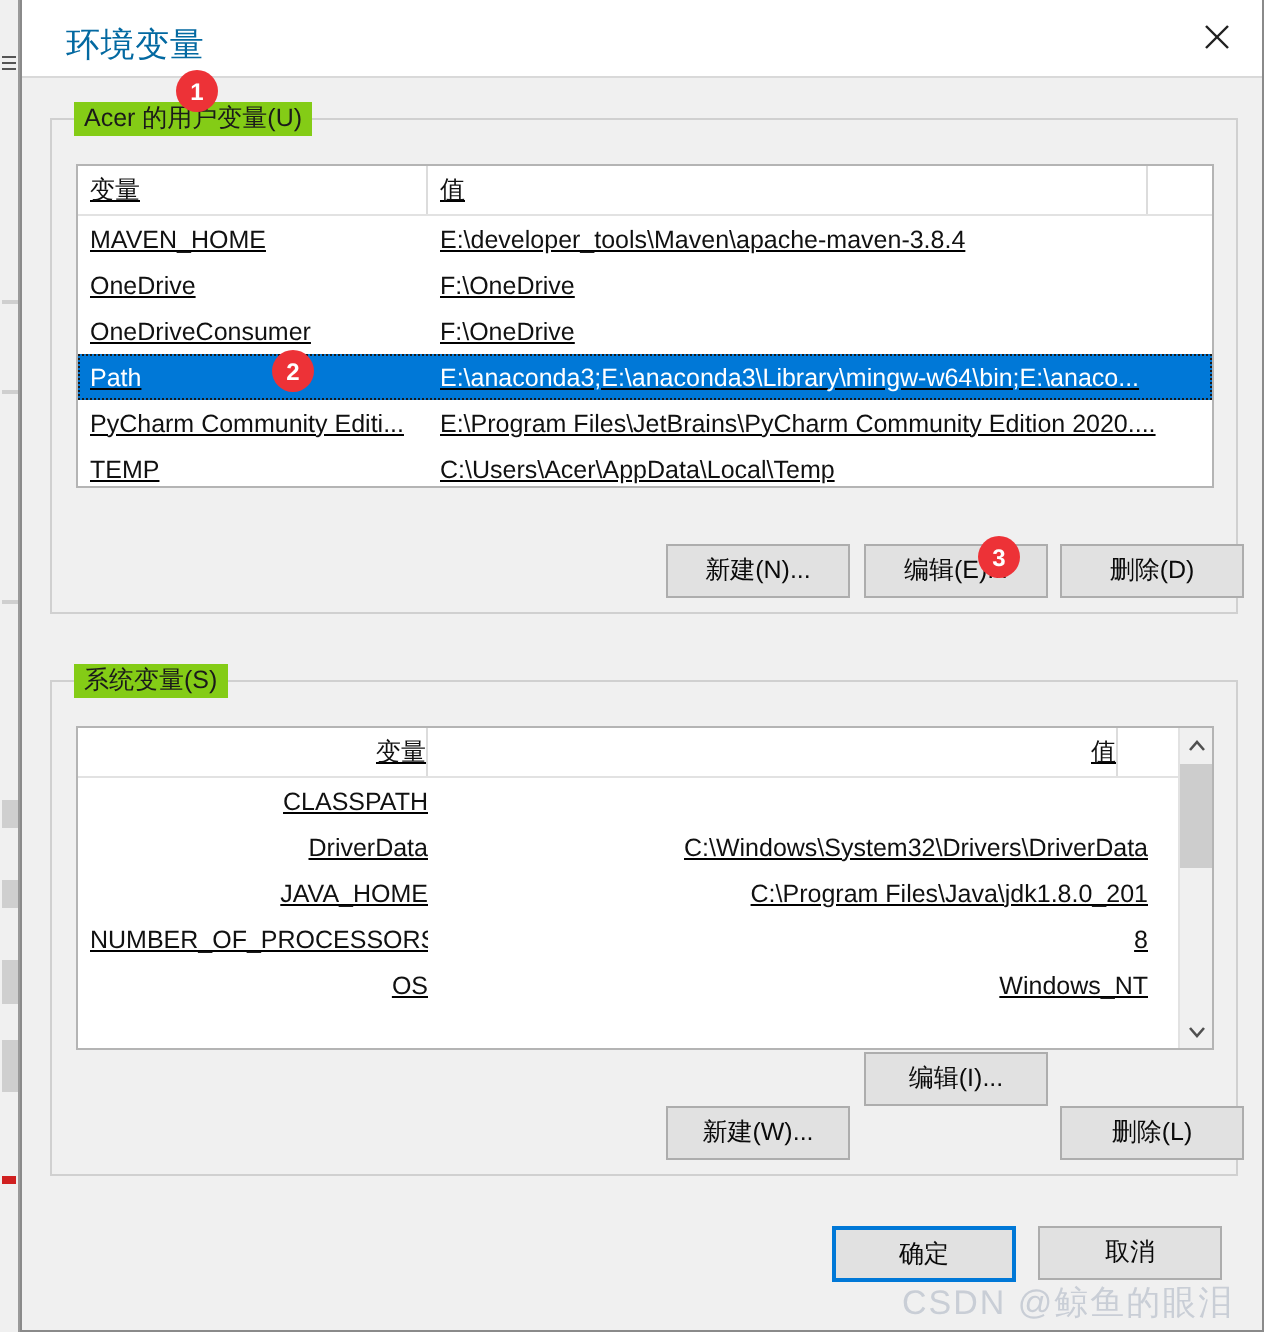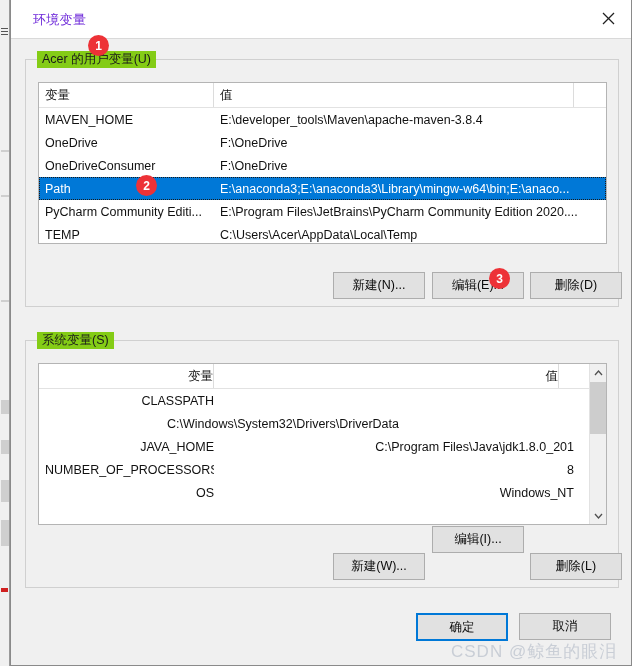--- a/index.html
+++ b/index.html
@@ -58,22 +58,22 @@
   }
   .titlebar {
     position: relative;
     height: 38px;
     background: #ffffff;
     border-bottom: 1px solid #d9d9d9;
   }
   .title-text {
     position: absolute;
     left: 22px; top: 11px;
-    font-size: 13px;
-    color: #6d28d9;
+    font-size: 17px;
+    color: #0369a1;
     letter-spacing: 0.3px;
   }
   .close-btn {
     position: absolute;
     right: 0; top: 0;
     width: 46px; height: 37px;
     display: flex;
     align-items: center;
     justify-content: center;
     cursor: default;
@@ -100,20 +100,21 @@
 
   
   .listview {
     position: absolute;
     left: 12px; top: 22px;
     width: 569px; height: 162px;
     background: #ffffff;
     border: 1px solid #b4b4b4;
     box-sizing: border-box;
     overflow: hidden;
+    text-decoration: underline;
   }
   .lv-header {
     position: relative;
     height: 24px;
     background: #ffffff;
     border-bottom: 1px solid #e2e2e2;
     display: flex;
   }
   .lv-header .hcell {
     font-size: 12.5px;
@@ -319,20 +320,21 @@
       <div class="lv-header">
         <div class="hcell c-name">变量</div>
         <div class="hcell c-value">值</div>
         <div class="hcell c-end"></div>
       </div>
       <div class="lv-body" id="system-rows">
           <div class="lv-row">
             <div class="cell c-name">CLASSPATH</div>
           </div>
           <div class="lv-row">
+            <div class="cell c-name">DriverData</div>
             <div class="cell c-value">C:\Windows\System32\Drivers\DriverData</div>
           </div>
           <div class="lv-row">
             <div class="cell c-name">JAVA_HOME</div>
             <div class="cell c-value">C:\Program Files\Java\jdk1.8.0_201</div>
           </div>
           <div class="lv-row">
             <div class="cell c-name">NUMBER_OF_PROCESSORS</div>
             <div class="cell c-value">8</div>
           </div>

